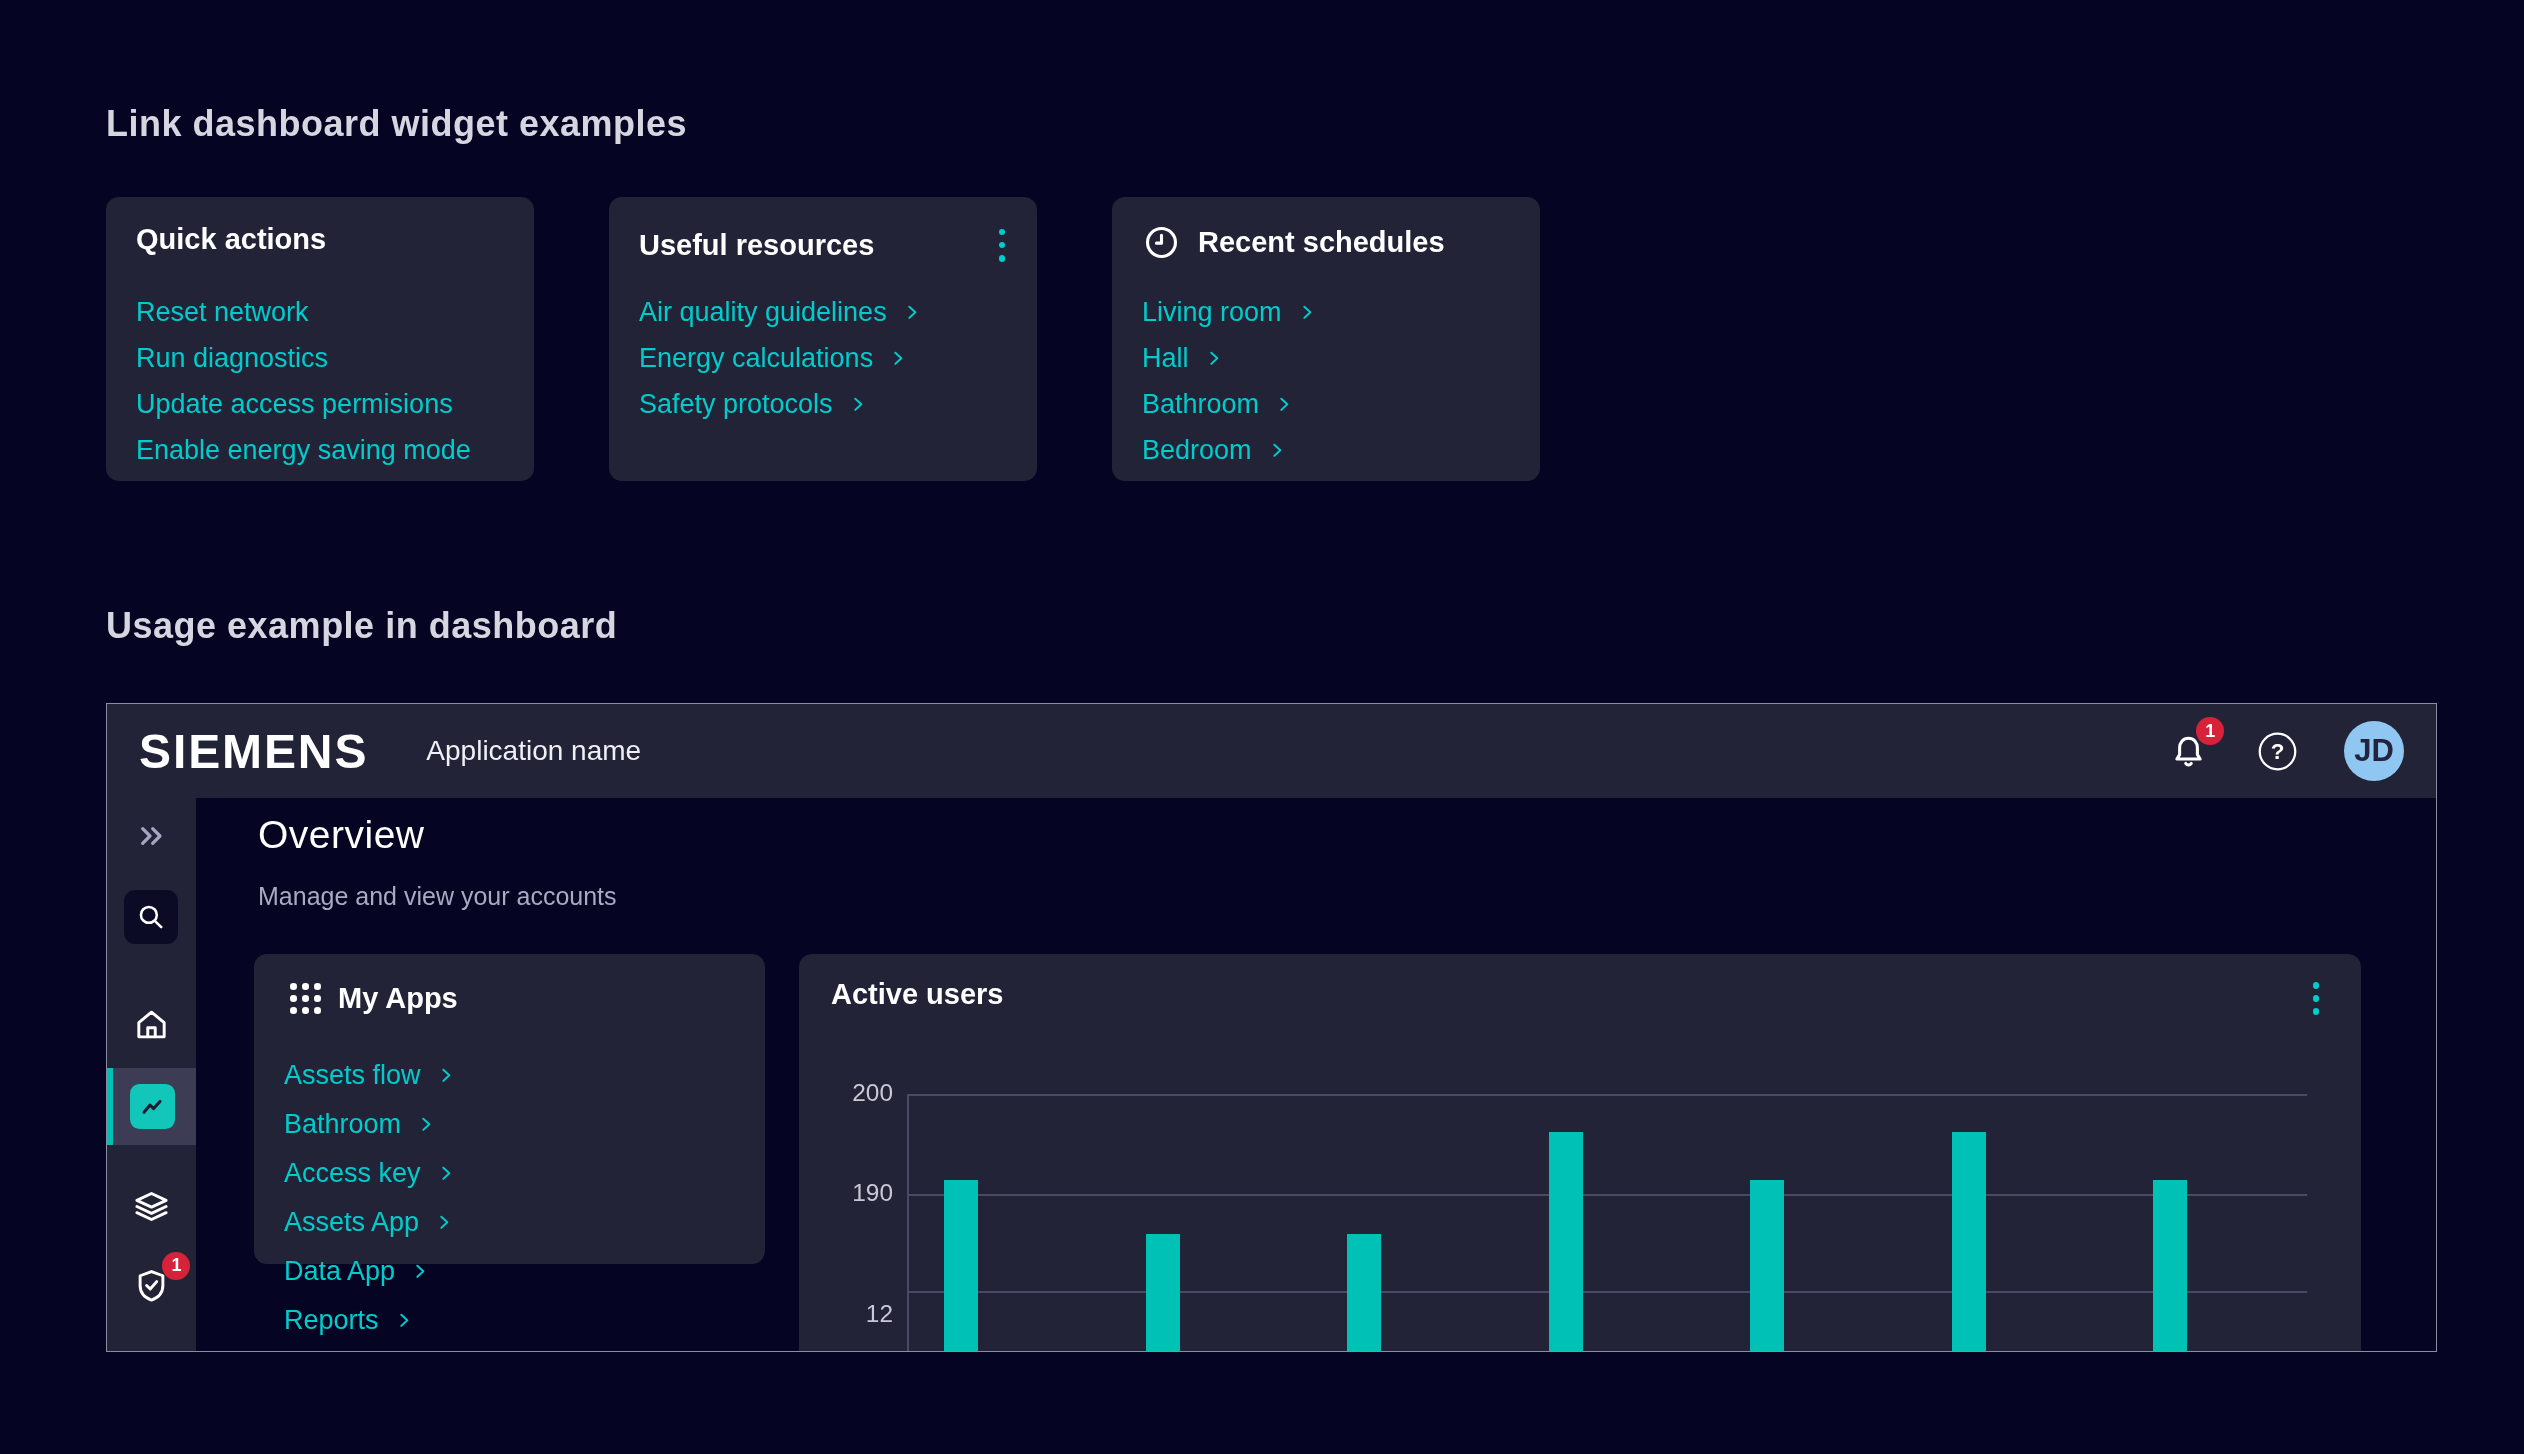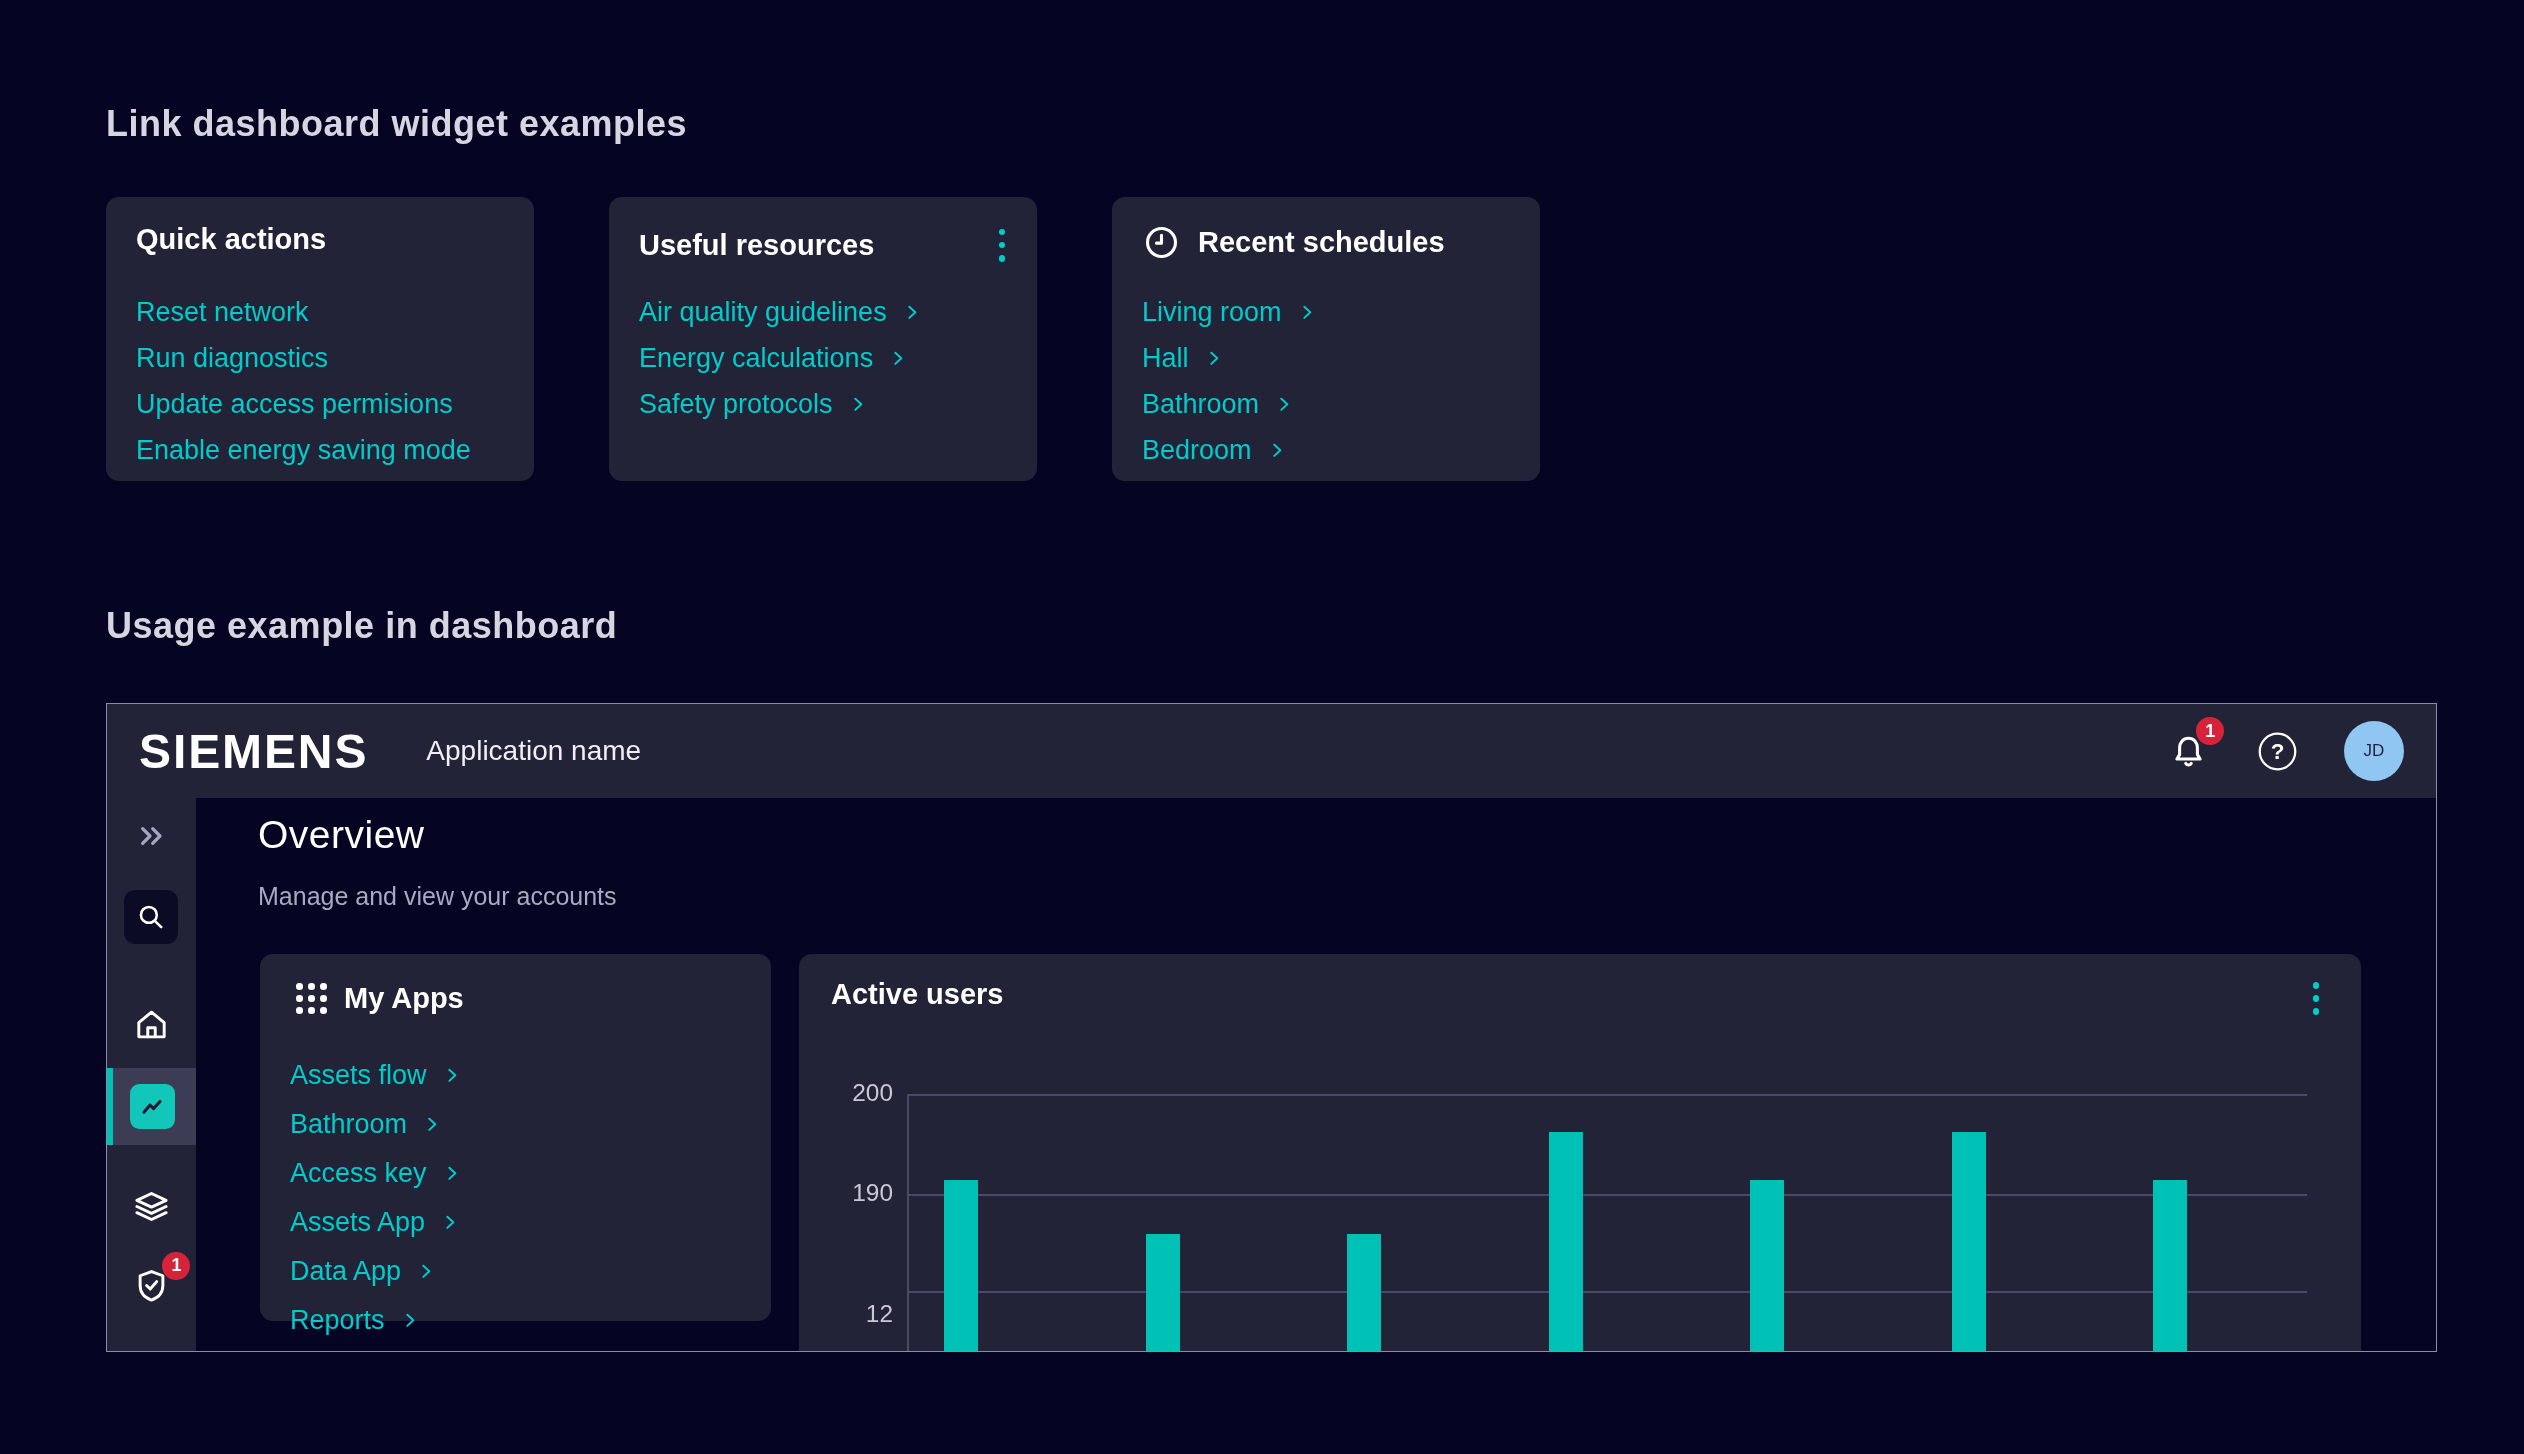--- a/index.html
+++ b/index.html
@@ -88,21 +88,21 @@
     position:absolute;
     min-width:28px;height:28px;padding:0 5.6px;border-radius:15px;
     background:var(--red);color:#fff;
     font-size:18px;font-weight:700;
     display:flex;align-items:center;justify-content:center;
   }
   .bell-badge{top:-11.2px;right:-13px;}
   .avatar{
     width:60px;height:60px;border-radius:50%;
     background:var(--avatar);color:#23233E;
-    font-size:17px;font-weight:400;
+    font-size:31px;font-weight:700;
     display:flex;align-items:center;justify-content:center;
     border:none;cursor:pointer;
   }
 
   
   .sidebar{
     position:absolute;left:0;top:94px;bottom:0;width:89px;
     background:var(--bg-panel);
   }
   .sb-btn{
@@ -139,21 +139,21 @@
     background:var(--bg-page);
   }
   .page-title{
     position:absolute;left:62px;top:15px;
     font-size:39px;font-weight:300;color:#fff;letter-spacing:0.5px;
   }
   .page-subtitle{
     position:absolute;left:62px;top:84px;
     font-size:25px;color:var(--text-dim);
   }
-  .myapps-card{left:64px;top:156px;width:511px;height:367px;}
+  .myapps-card{left:58px;top:156px;width:511px;height:310px;}
   .myapps-card .card-head{left:36px;top:28px;}
   .myapps-card .links{left:30px;top:97px;}
   .myapps-card .link-row{height:49px;}
   .grid-icon{display:grid;grid-template-columns:repeat(3,6.6px);grid-template-rows:repeat(3,6.6px);gap:5.6px;}
   .grid-icon i{width:6.6px;height:6.6px;border-radius:50%;background:#fff;display:block;}
 
   .chart-card{left:603px;top:156px;width:1562px;height:562px;}
   .chart-card .card-title{position:absolute;left:32px;top:24.4px;}
   .chart-card .kebab{position:absolute;right:36px;top:22.5px;}
   .chart{position:absolute;left:0;top:0;right:0;bottom:0;}

